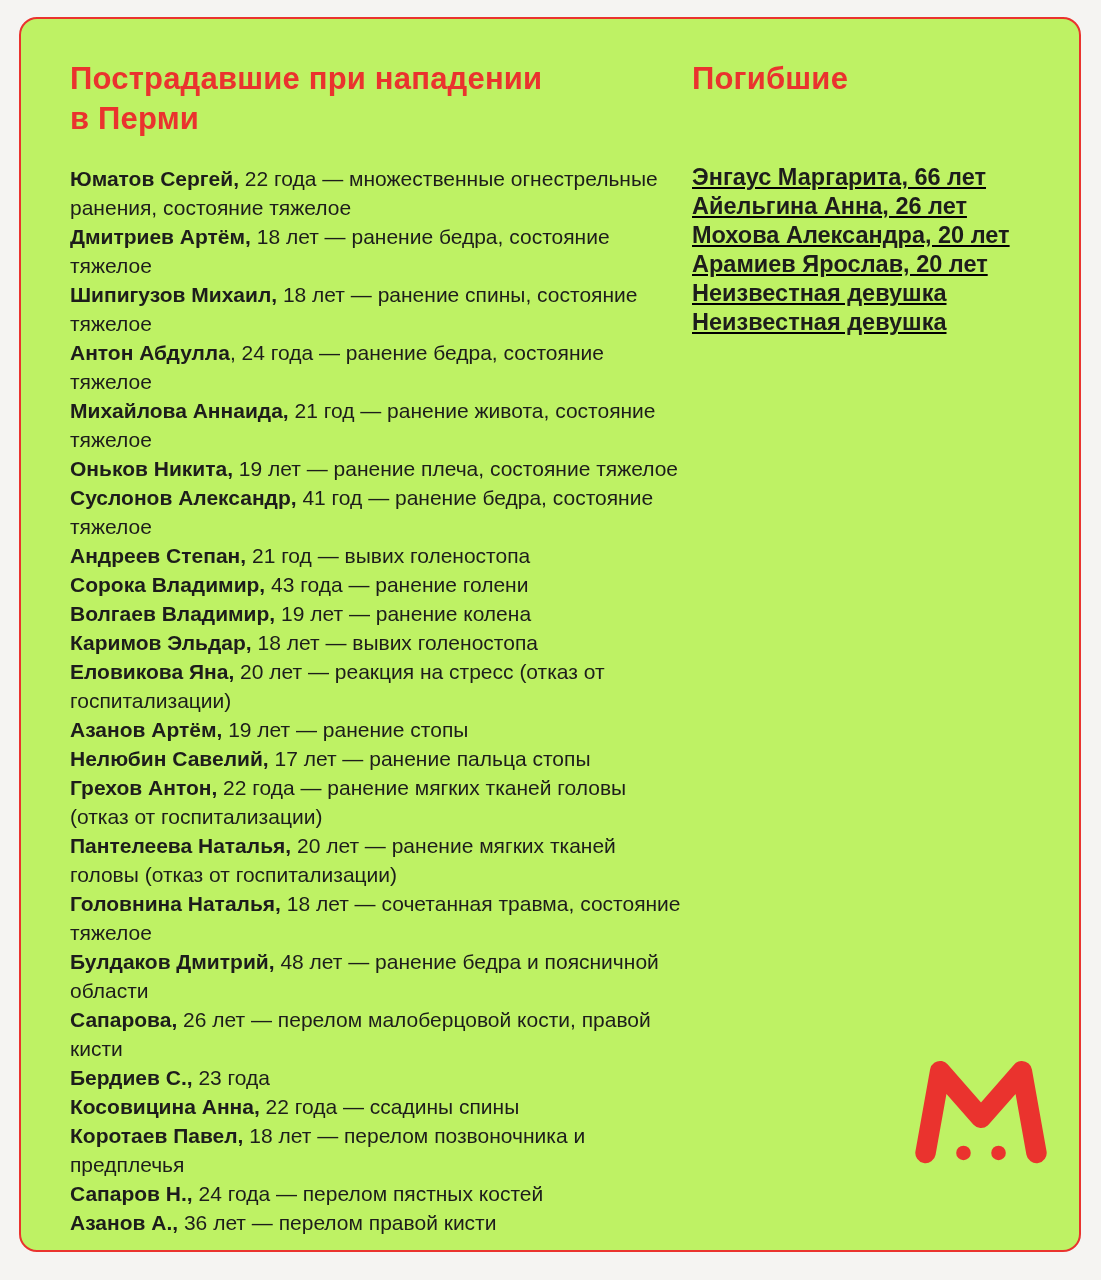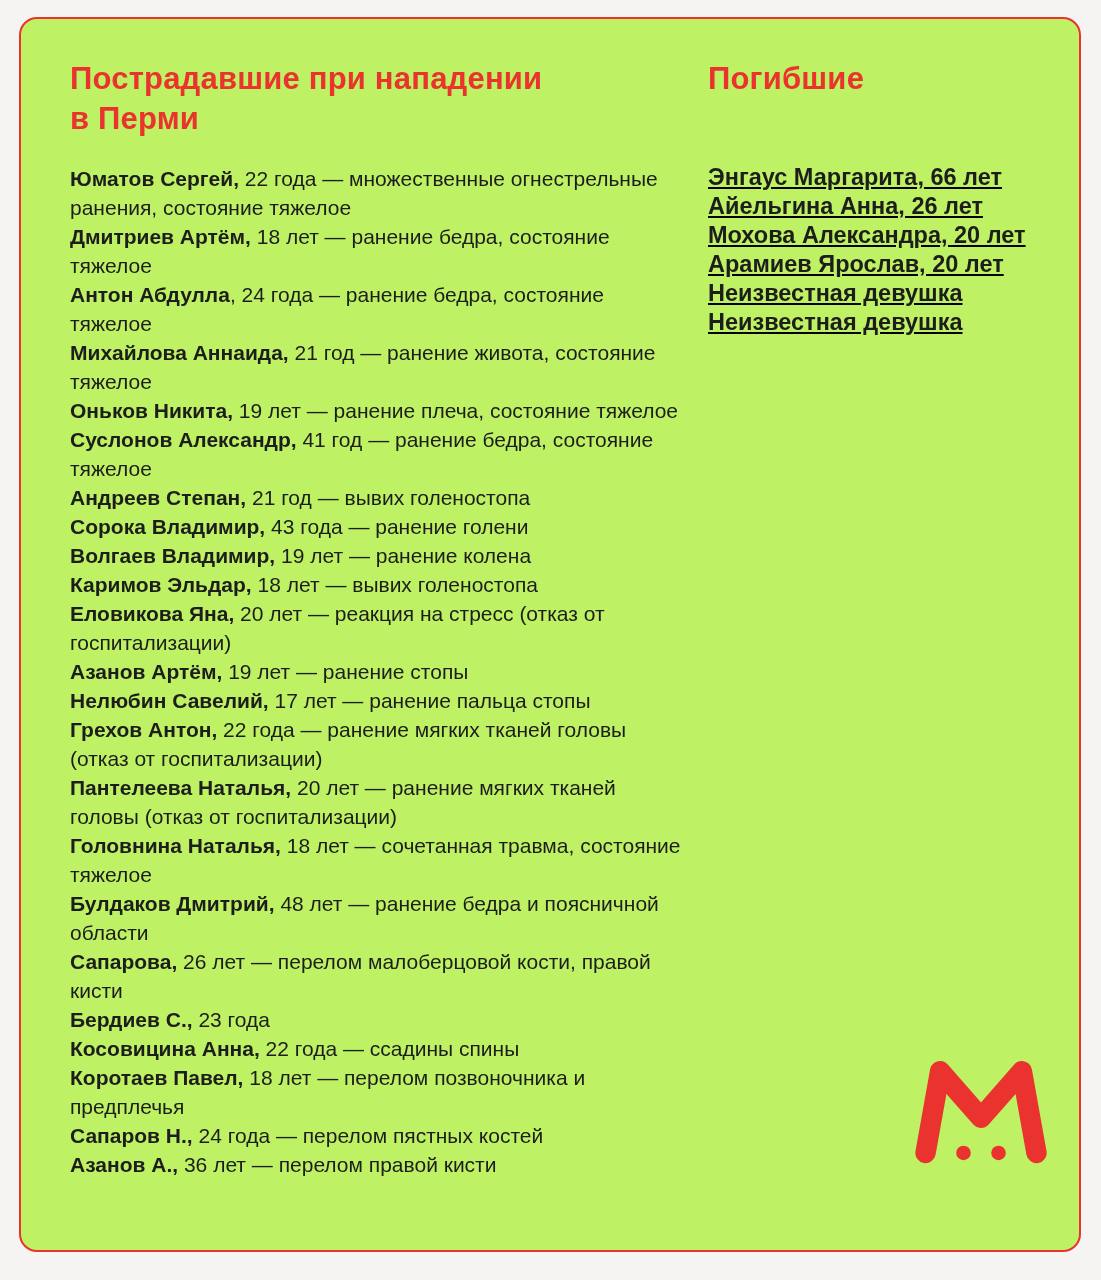--- a/index.html
+++ b/index.html
@@ -13,21 +13,21 @@
   .card {
     position: absolute;
     left: 19px; top: 17px;
     width: 1062px; height: 1235px;
     box-sizing: border-box;
     background: #bef264;
     border: 2.5px solid #ea332e;
     border-radius: 18px;
   }
   .col-injured  { position: absolute; left: 49px;  top: 40px; width: 612px; }
-  .col-deceased { position: absolute; left: 687px; top: 40px; width: 360px; }
+  .col-deceased { position: absolute; left: 671px; top: 40px; width: 360px; }
   .section-title {
     margin: 0;
     color: #ea332e;
     font-size: 31px;
     font-weight: 700;
     line-height: 40px;
     letter-spacing: 0.2px;
   }
   .list { margin-top: 25px; }
   .col-deceased .list { margin-top: 64px; text-decoration: underline; }
@@ -65,20 +65,21 @@
 <div class="card">
 
   <div class="col-injured">
     <h1 class="section-title">
       <span style="display:block">Пострадавшие при нападении</span>
       <span style="display:block">в Перми</span>
     </h1>
     <div class="list">
         <p class="entry"><b>Юматов Сергей,</b> 22 года — множественные огнестрельные ранения, состояние тяжелое</p>
         <p class="entry"><b>Дмитриев Артём,</b> 18 лет — ранение бедра, состояние тяжелое</p>
+        <p class="entry"><b>Шипигузов Михаил,</b> 18 лет — ранение спины, состояние тяжелое</p>
         <p class="entry"><b>Антон Абдулла</b>, 24 года — ранение бедра, состояние тяжелое</p>
         <p class="entry"><b>Михайлова Аннаида,</b> 21 год — ранение живота, состояние тяжелое</p>
         <p class="entry"><b>Оньков Никита,</b> 19 лет — ранение плеча, состояние тяжелое</p>
         <p class="entry"><b>Суслонов Александр,</b> 41 год — ранение бедра, состояние тяжелое</p>
         <p class="entry"><b>Андреев Степан,</b> 21 год — вывих голеностопа</p>
         <p class="entry"><b>Сорока Владимир,</b> 43 года — ранение голени</p>
         <p class="entry"><b>Волгаев Владимир,</b> 19 лет — ранение колена</p>
         <p class="entry"><b>Каримов Эльдар,</b> 18 лет — вывих голеностопа</p>
         <p class="entry"><b>Еловикова Яна,</b> 20 лет — реакция на стресс (отказ от госпитализации)</p>
         <p class="entry"><b>Азанов Артём,</b> 19 лет — ранение стопы</p>

